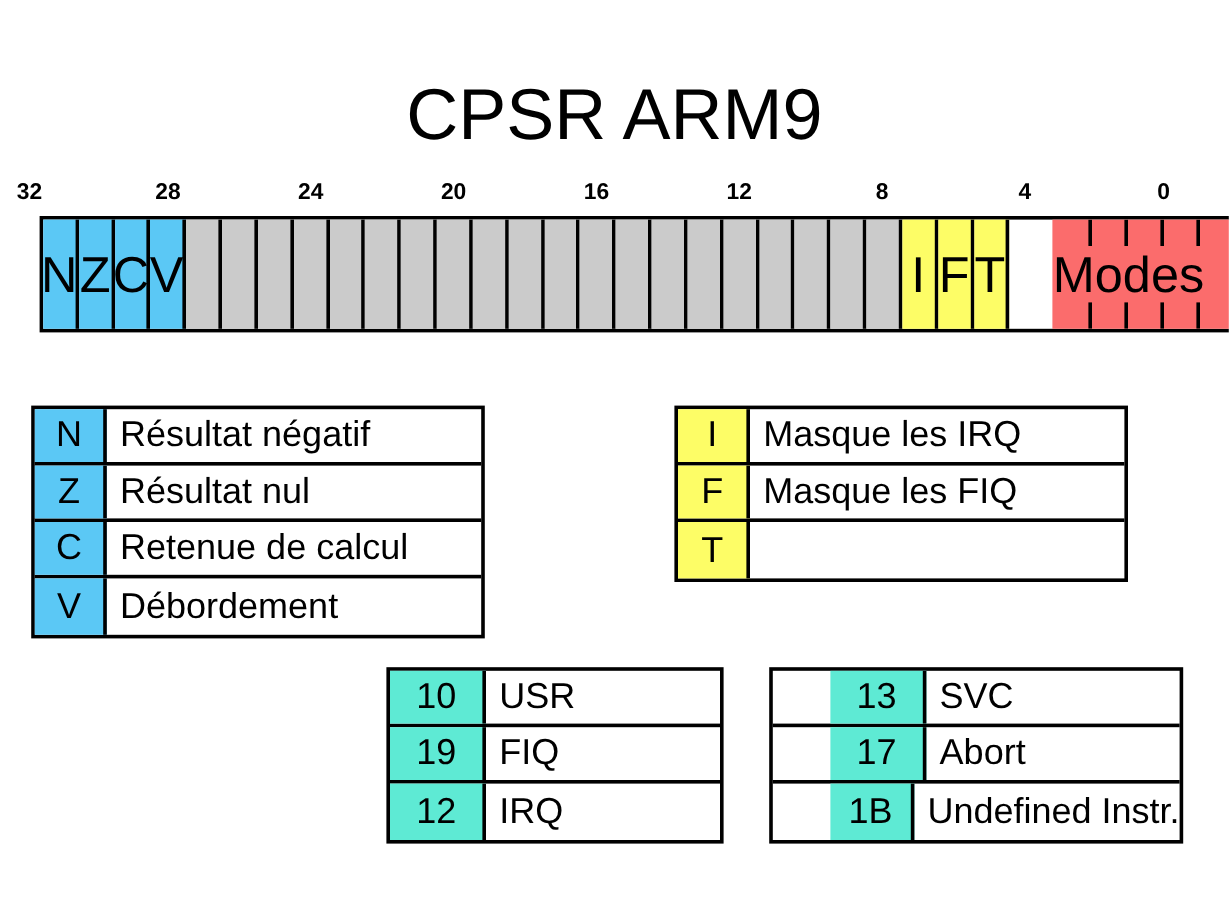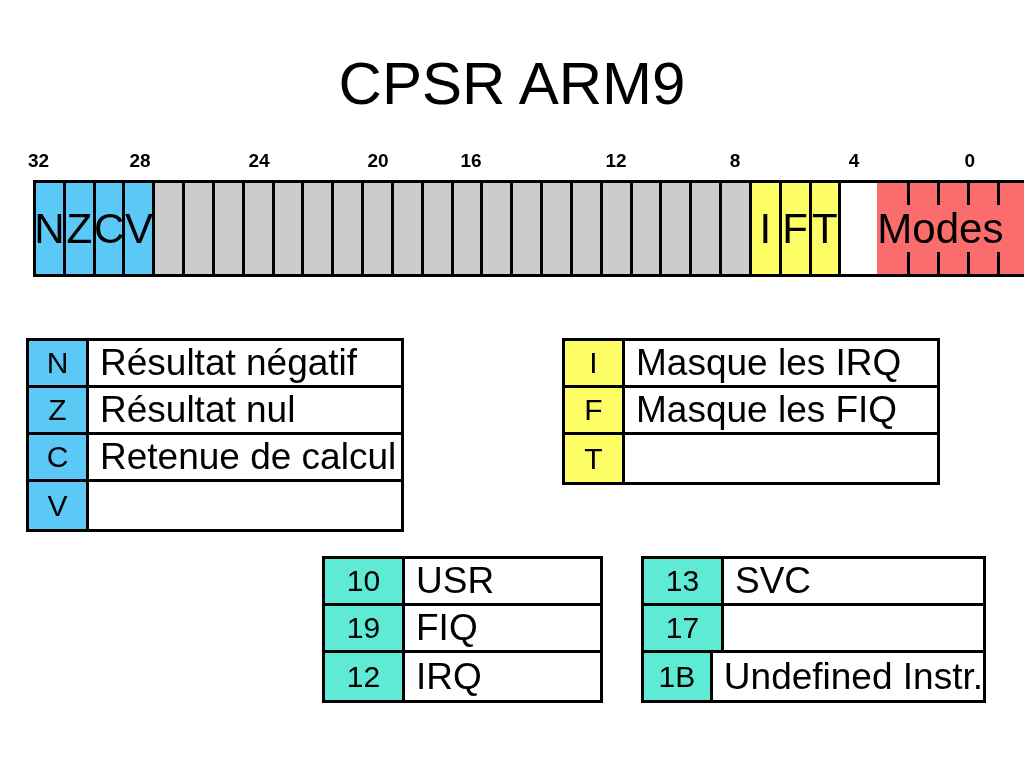--- a/index.html
+++ b/index.html
@@ -12,21 +12,21 @@
     background: #ffffff;
     font-family: "Liberation Sans", sans-serif;
     color: #000000;
     position: relative;
     overflow: hidden;
   }
 
   
   #page-title {
     position: absolute;
-    top: 52px;
+    top: 64px;
     left: 0;
     width: 1024px;
     text-align: center;
     font-size: 60px;
     line-height: 64px;
     font-weight: 400;
     letter-spacing: 0px;
     white-space: nowrap;
   }
 
@@ -124,21 +124,21 @@
     justify-content: center;
     font-size: 30px;
     line-height: 30px;
     font-weight: 400;
   }
   .legend-desc {
     box-sizing: border-box;
     display: flex;
     align-items: center;
     padding-left: 11px;
-    font-size: 37px;
+    font-size: 30px;
     line-height: 30px;
     white-space: nowrap;
   }
 
   .key-blue   { background: #5BC8F5; }
   .key-yellow { background: #FDFD66; }
   .key-red    { background: #5eead4; }
 
   
   #flags-table  { left: 26px;  top: 338px; width: 378px; }
@@ -147,34 +147,34 @@
 
   #masks-table  { left: 562px; top: 338px; width: 378px; }
   #masks-table .legend-row  { height: 47px; }
   #masks-table .legend-key  { width: 60px; }
 
   #modes-table-1 { left: 322px; top: 556px; width: 281px; }
   #modes-table-1 .legend-row { height: 47px; }
   #modes-table-1 .legend-key { width: 80px; }
 
   #modes-table-2 { left: 641px; top: 556px; width: 345px; }
-  #modes-table-2 .legend-row { height: 47px; }
+  #modes-table-2 .legend-row { height: 47px; padding-left: 48px; }
   #modes-table-2 .legend-key { width: 80px; }
 </style>
 </head>
 <body>
 
 <div id="page-title">CPSR ARM9</div>
 
 <div id="bit-scale">
-    <div class="bit-tick edge-left" style="left: 28px;">32</div>
+    <div class="bit-tick edge-left" style="left: 14px;">32</div>
     <div class="bit-tick" style="left: 140px;">28</div>
     <div class="bit-tick" style="left: 259px;">24</div>
     <div class="bit-tick" style="left: 378px;">20</div>
-    <div class="bit-tick" style="left: 471px;">16</div>
+    <div class="bit-tick" style="left: 497px;">16</div>
     <div class="bit-tick" style="left: 616px;">12</div>
     <div class="bit-tick" style="left: 735px;">8</div>
     <div class="bit-tick" style="left: 854px;">4</div>
     <div class="bit-tick edge-right" style="left: 975px;">0</div>
   </div>
 
 <div id="register-bar">
     <div class="bit-cell flag">N</div>
     <div class="bit-cell flag">Z</div>
     <div class="bit-cell flag">C</div>
@@ -223,20 +223,21 @@
     <div class="legend-row">
       <div class="legend-key key-blue">Z</div>
       <div class="legend-desc">Résultat nul</div>
     </div>
     <div class="legend-row">
       <div class="legend-key key-blue">C</div>
       <div class="legend-desc">Retenue de calcul</div>
     </div>
     <div class="legend-row">
       <div class="legend-key key-blue">V</div>
+      <div class="legend-desc">Débordement</div>
     </div>
   </div>
 
 <div class="legend-table" id="masks-table">
     <div class="legend-row">
       <div class="legend-key key-yellow">I</div>
       <div class="legend-desc">Masque les IRQ</div>
     </div>
     <div class="legend-row">
       <div class="legend-key key-yellow">F</div>
@@ -262,18 +263,19 @@
     </div>
   </div>
 
 <div class="legend-table" id="modes-table-2">
     <div class="legend-row">
       <div class="legend-key key-red">13</div>
       <div class="legend-desc">SVC</div>
     </div>
     <div class="legend-row">
       <div class="legend-key key-red">17</div>
+      <div class="legend-desc">Abort</div>
     </div>
     <div class="legend-row">
       <div class="legend-key key-red">1B</div>
       <div class="legend-desc">Undefined Instr.</div>
     </div>
   </div>
 
 </body></html>

